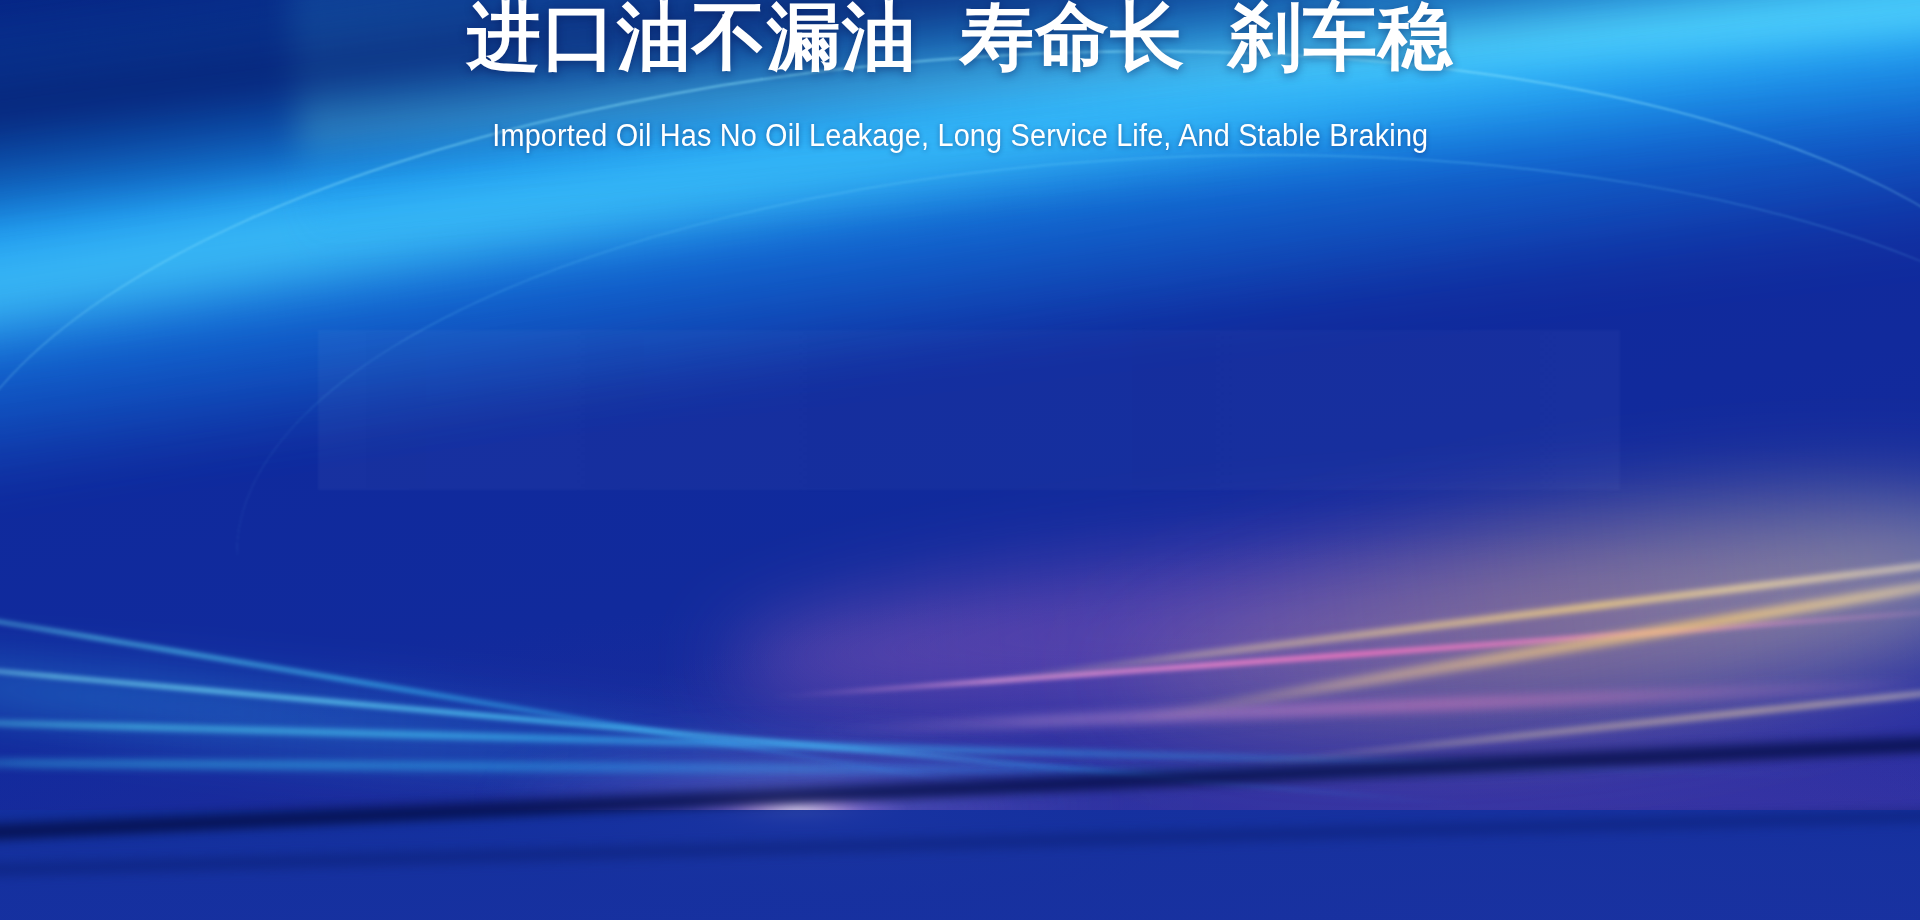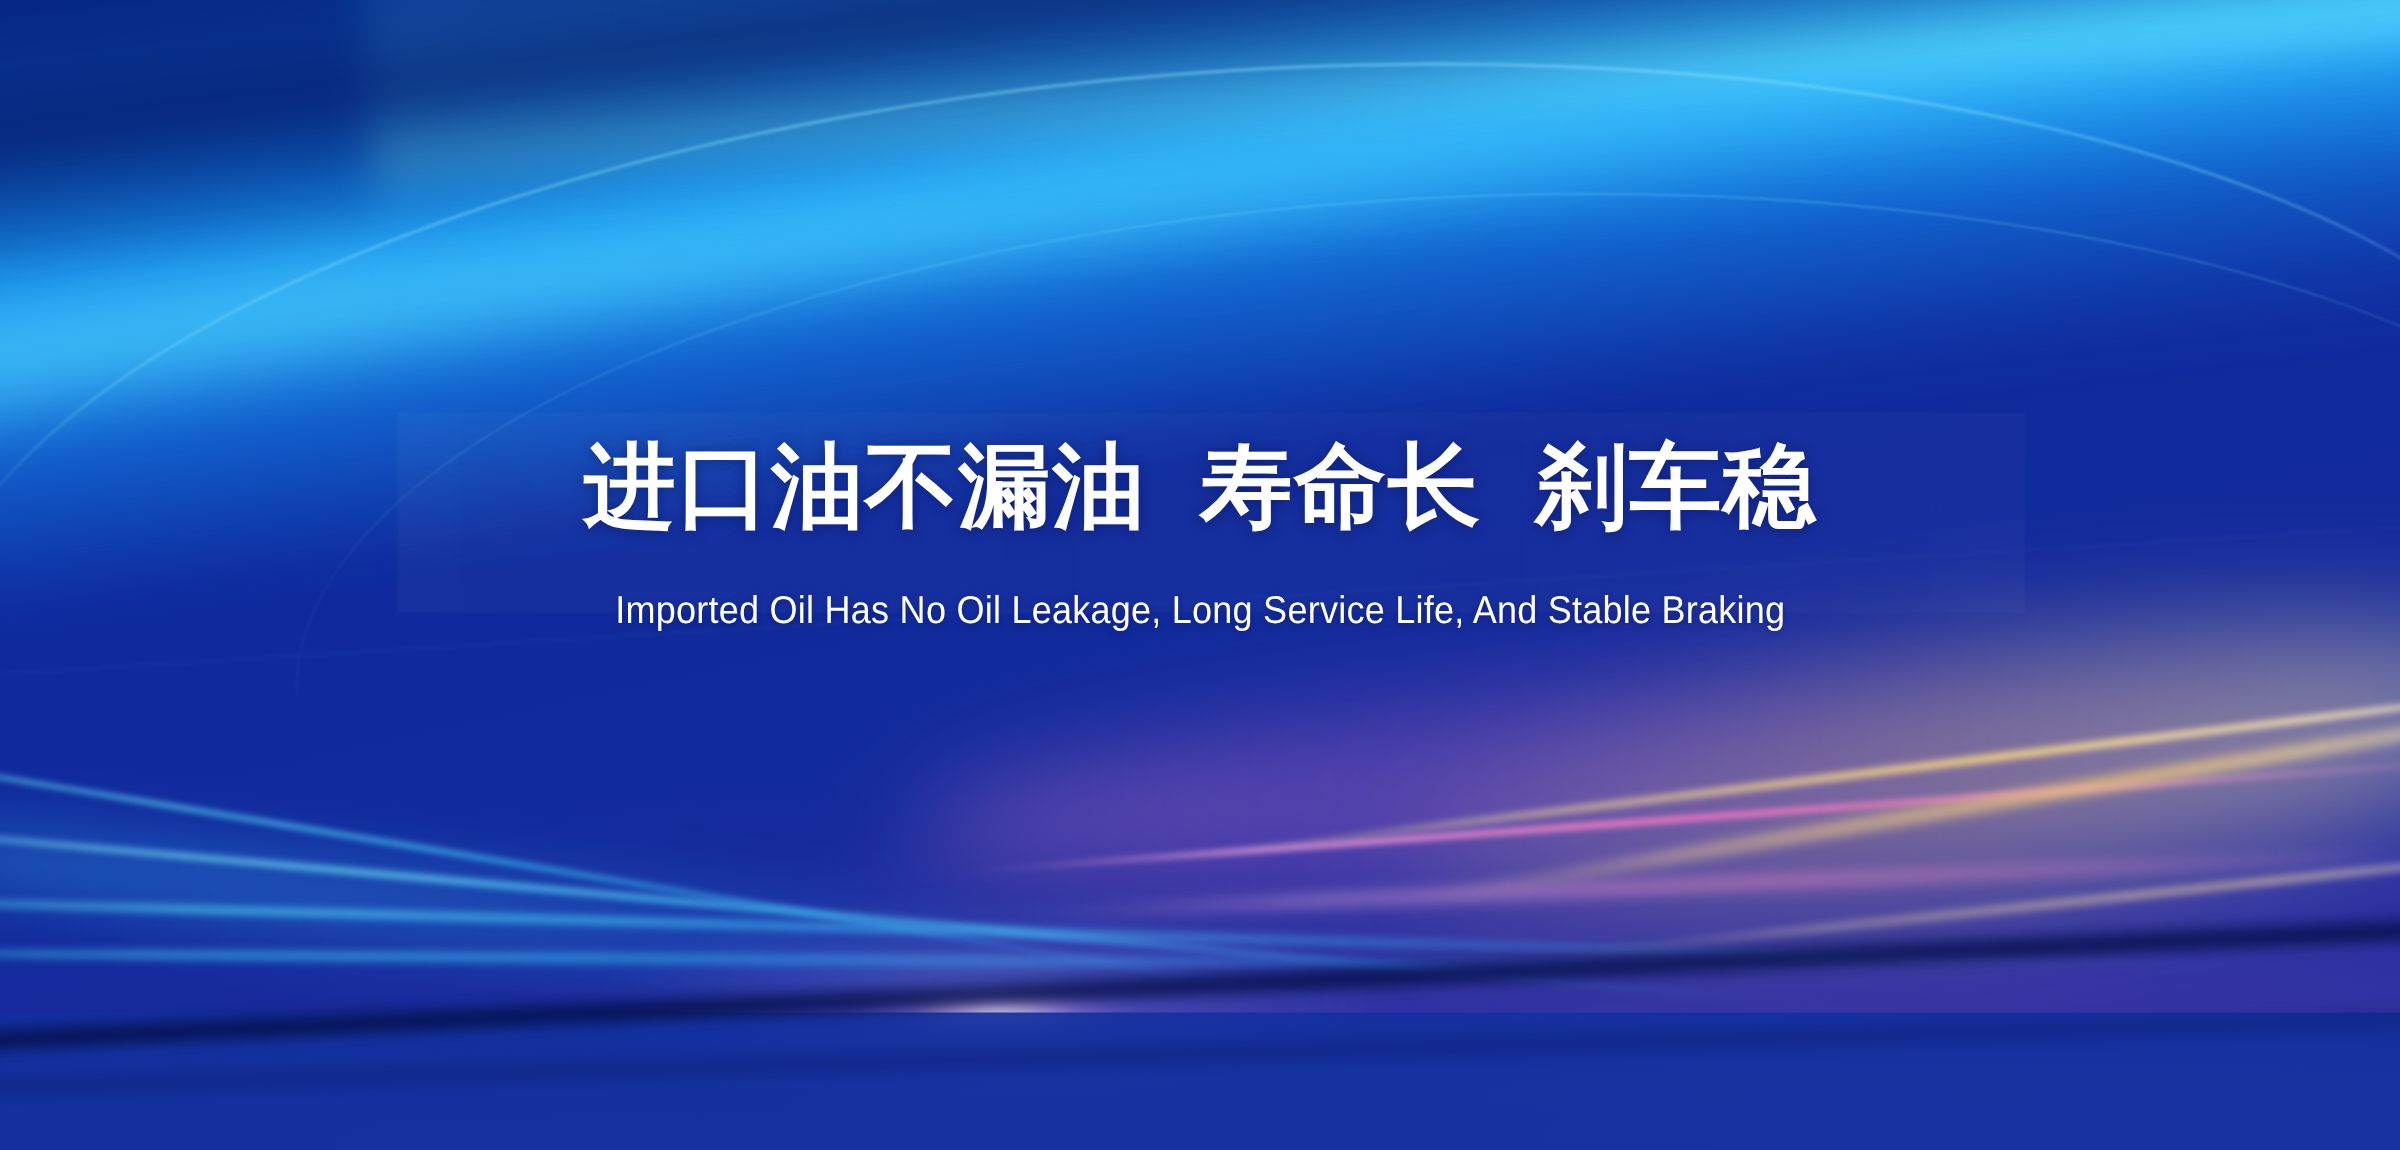--- a/index.html
+++ b/index.html
@@ -311,21 +311,20 @@
   .content {
     position:absolute;
     inset:0;
     display:flex;
     flex-direction:column;
     align-items:center;
     justify-content:flex-start;
   }
 
   .headline {
-    margin-top:352px;
     color:#ffffff;
     font-family:"Liberation Sans","DejaVu Sans",sans-serif;
     font-size:74px;
     font-weight:700;
     line-height:1;
     letter-spacing:1px;
     white-space:pre;
     text-shadow:0 2px 10px rgba(2,12,70,.45);
   }
 

